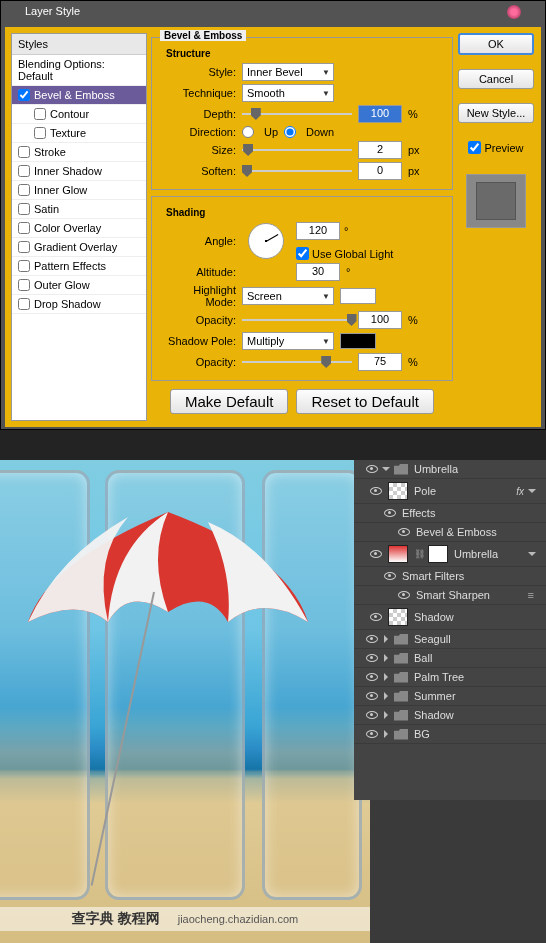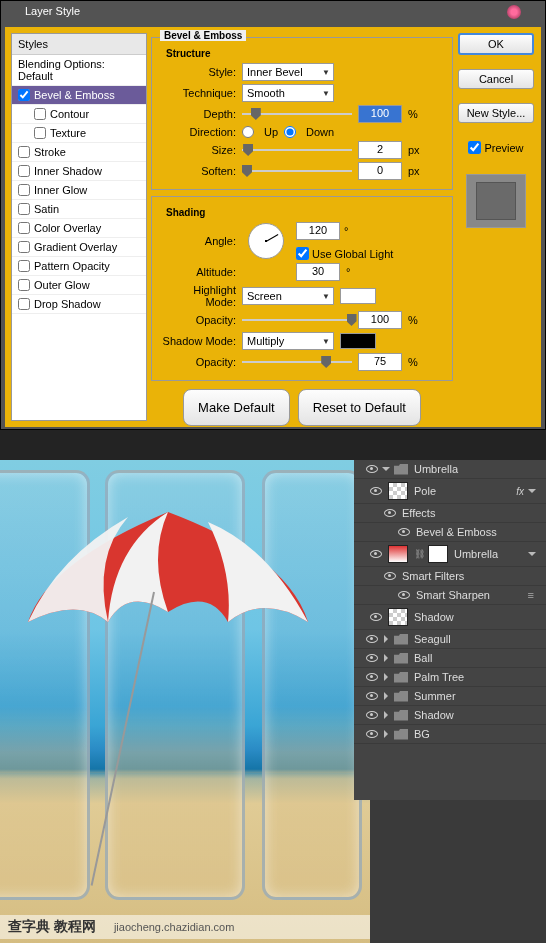--- a/index.html
+++ b/index.html
@@ -40,21 +40,21 @@
 .angle-widget::after{content:"";position:absolute;width:14px;height:1px;background:#000;top:50%;left:50%;transform-origin:left;transform:rotate(-30deg)}
 .angle-dot{position:absolute;width:2px;height:2px;background:#000;top:50%;left:50%;margin:-1px}
 
 .contour-swatch{width:28px;height:20px;border:1px solid #999;background:linear-gradient(135deg,#fff 48%,#888 48% 52%,#fff 52%);display:flex;align-items:center;position:relative}
 .contour-swatch::after{content:"▼";position:absolute;right:-14px;font-size:8px}
 .color-swatch{width:36px;height:16px;border:1px solid #999}
 .cs-white{background:#fff}
 .cs-black{background:#000}
 
 .btn-row{display:flex;gap:8px;justify-content:center;margin-top:6px}
-.btn{border:1px solid #999;background:linear-gradient(#fdfdfd,#e4e4e4);padding:10px 14px;border-radius:8px;font-size:13px;cursor:default}
+.btn{border:1px solid #999;background:linear-gradient(#fdfdfd,#e4e4e4);padding:3px 14px;border-radius:3px;font-size:15px;cursor:default}
 
 
 .right-col{width:78px;display:flex;flex-direction:column;gap:14px;align-items:center}
 .rbtn{width:76px;border:1px solid #999;background:linear-gradient(#fdfdfd,#e4e4e4);padding:3px 0;border-radius:3px;text-align:center;font-size:11px}
 .rbtn.primary{border:2px solid #4488dd}
 .preview-box{width:60px;height:54px;border:1px solid #999;background:#888;margin-top:6px;display:flex;align-items:center;justify-content:center}
 .preview-inner{width:40px;height:38px;background:#6a6a6a;border:1px solid #555}
 .chk-row{display:flex;align-items:center;gap:3px;font-size:11px;margin-top:4px}
 
 
@@ -81,21 +81,21 @@
 .indent3{padding-left:44px}
 .folder-i{width:14px;height:11px;background:#888;clip-path:polygon(0 20%,35% 20%,45% 0,100% 0,100% 100%,0 100%);flex-shrink:0}
 .arrow{width:0;height:0;border-left:4px solid #bbb;border-top:4px solid transparent;border-bottom:4px solid transparent;flex-shrink:0}
 .arrow.down{transform:rotate(90deg)}
 .thumb{width:20px;height:18px;border:1px solid #222;flex-shrink:0}
 .thumb.checker{background:repeating-conic-gradient(#ccc 0 25%,#fff 0 50%) 0 0/8px 8px}
 .thumb.umbrella-t{background:linear-gradient(#d33,#fff)}
 .fx-badge{margin-left:auto;color:#ccc;font-style:italic;font-size:10px}
 .chain{width:8px;color:#aaa;font-size:9px}
 
-.watermark{position:absolute;bottom:4px;left:0;width:370px;height:24px;background:rgba(255,255,255,.55);display:flex;align-items:center;justify-content:flex-start;padding:0 8px;gap:18px;color:#333}
+.watermark{position:absolute;bottom:12px;left:0;width:370px;height:24px;background:rgba(255,255,255,.55);display:flex;align-items:center;justify-content:center;padding:0 8px;gap:18px;color:#333}
 .wm-cn{font-size:14px;font-weight:bold}
 .wm-url{font-size:11px;color:#555}
 </style>
 </head>
 <body>
 
 <div class="dialog">
   <div class="titlebar">
     <span>Layer Style</span>
     <span class="titlebar-icon"></span>
@@ -138,21 +138,21 @@
       <div class="styles-item">
           <input type="checkbox" style="">
           <span>Color Overlay</span>
         </div>
       <div class="styles-item">
           <input type="checkbox" style="">
           <span>Gradient Overlay</span>
         </div>
       <div class="styles-item">
           <input type="checkbox" style="">
-          <span>Pattern Opacity</span>
+          <span>Pattern Effects</span>
         </div>
       <div class="styles-item">
           <input type="checkbox" style="">
           <span>Outer Glow</span>
         </div>
       <div class="styles-item">
           <input type="checkbox" style="">
           <span>Drop Shadow</span>
         </div>
     </div>
@@ -244,21 +244,21 @@
         </div>
         <div class="row">
           <span class="row-label">Opacity:</span>
           <div class="slider">
               <div class="slider-thumb" style="left:95%"></div>
             </div>
           <div class="num-input">100</div>
           <span class="unit">%</span>
         </div>
         <div class="row">
-          <span class="row-label">Shadow Mode:</span>
+          <span class="row-label">Shadow Pole:</span>
           <div class="select">
               <span>Multiply</span>
             </div>
           <div class="color-swatch cs-black"></div>
         </div>
         <div class="row">
           <span class="row-label">Opacity:</span>
           <div class="slider">
               <div class="slider-thumb" style="left:72%"></div>
             </div>

